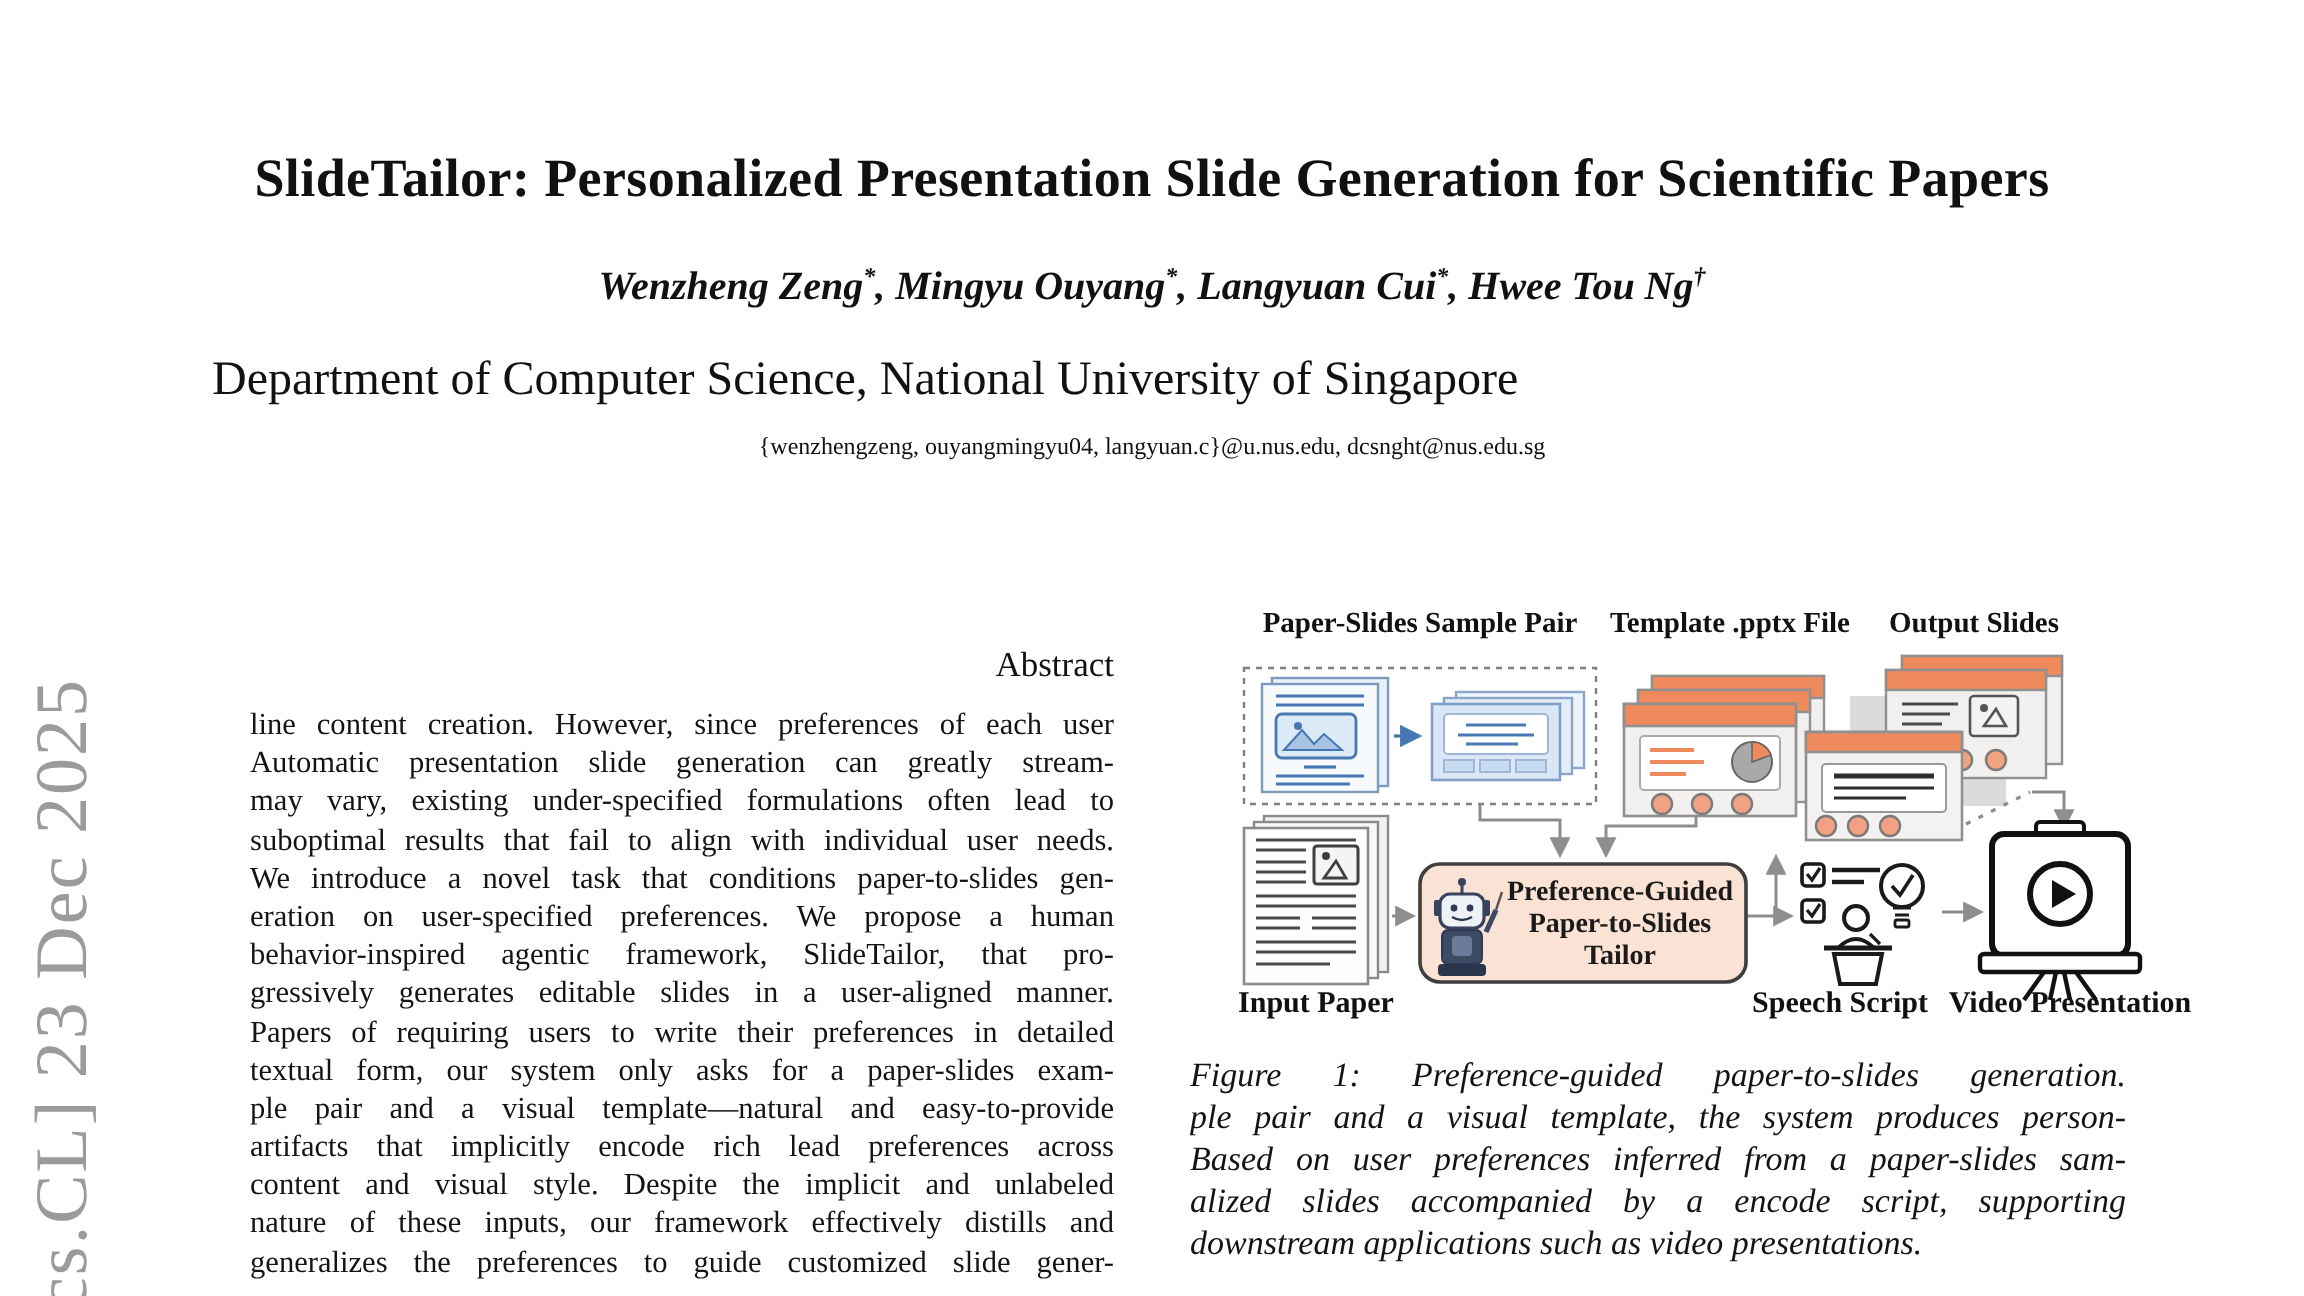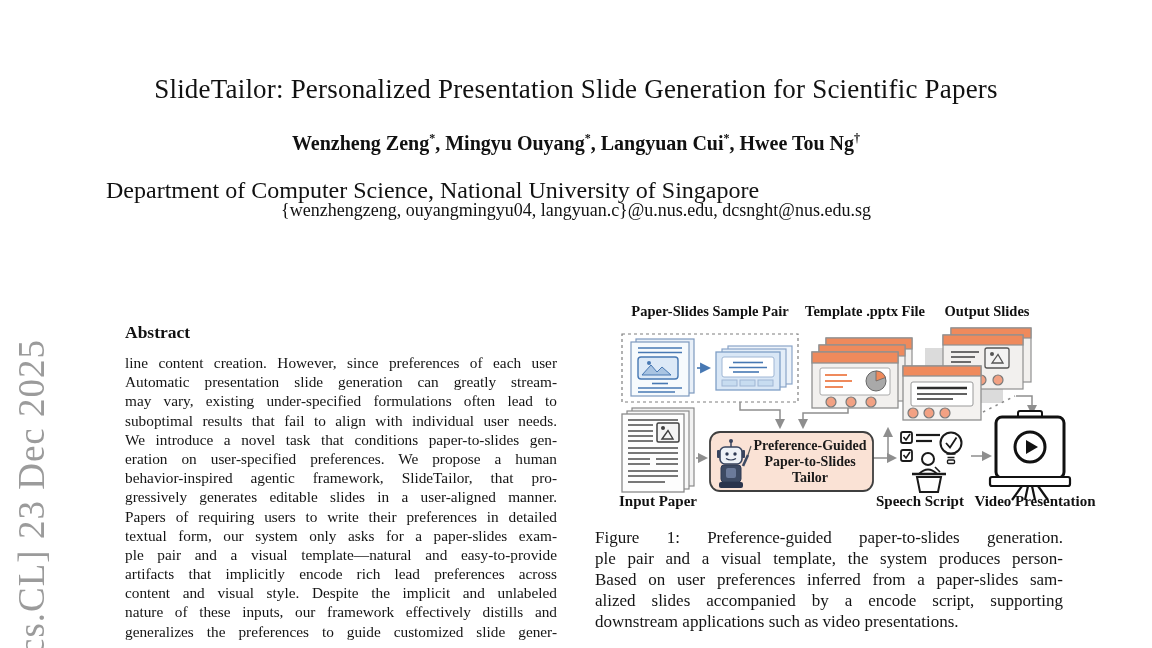--- a/index.html
+++ b/index.html
@@ -2,54 +2,54 @@
 <html><head>
 <meta charset="utf-8">
 <style>
   html,body { margin:0; padding:0; }
   body {
     width:1152px; height:648px; position:relative; overflow:hidden;
     background:#ffffff; font-family:"Liberation Serif", serif; color:#111;
   }
   .title {
     position:absolute; top:74px; left:106px; width:940px;
-    text-align:center; font-size:27px; font-weight:normal; letter-spacing:0.2px;
+    text-align:center; font-size:27px; font-weight:bold; letter-spacing:0.2px;
   }
   .authors {
     position:absolute; top:131px; left:106px; width:940px;
-    text-align:center; font-size:20px; font-weight:bold;
+    text-align:center; font-size:20px; font-weight:bold;font-style:italic;
   }
   .authors sup { font-size:12px; font-weight:bold; }
   .affiliation {
     position:absolute; top:177px; left:106px; width:940px;
     font-size:24px;
   }
   .emails {
-    position:absolute; top:200px; left:106px; width:940px;
-    text-align:center; font-size:18px;
+    position:absolute; top:216px; left:106px; width:940px;
+    text-align:center; font-size:12px;
   }
   .watermark {
     position:absolute; left:10px; top:655px;
     transform:rotate(-90deg); transform-origin:top left;
     font-size:37px; color:#9B9B9B; white-space:nowrap; letter-spacing:1px;
   }
   .abstract-heading {
     position:absolute; top:322px; left:125px; width:432px;
-    text-align:left; font-size:17.5px; font-weight:bold;
+    text-align:right; font-size:17.5px; font-weight:normal;
   }
   .abstract {
     position:absolute; top:353px; left:125px; width:432px;
     font-size:15.3px; line-height:19.2px; color:#141414;
   }
   .abs-line { text-align:justify; text-align-last:justify; height:19.2px; overflow:hidden; }
   .caption {
     position:absolute; top:527px; left:595px; width:468px;
     font-size:17px; line-height:21px; color:#141414;
   }
-  .cap-line { text-align:justify; text-align-last:justify; height:21px; overflow:hidden; }
+  .cap-line { text-align:justify; text-align-last:justify; height:21px; overflow:hidden;font-style:italic; }
   .cap-line.last { text-align-last:left; }
   .figure-svg { position:absolute; left:595px; top:296px; }
   svg text { font-family:"Liberation Serif", serif; }
   .fig-label { font-size:14.5px; font-weight:bold; fill:#111; }
   .fig-label-sm { font-size:15px; font-weight:bold; fill:#111; }
   .tailor-text { font-size:14px; font-weight:bold; fill:#1a1a1a; }
 </style>
 </head>
 <body>
 

